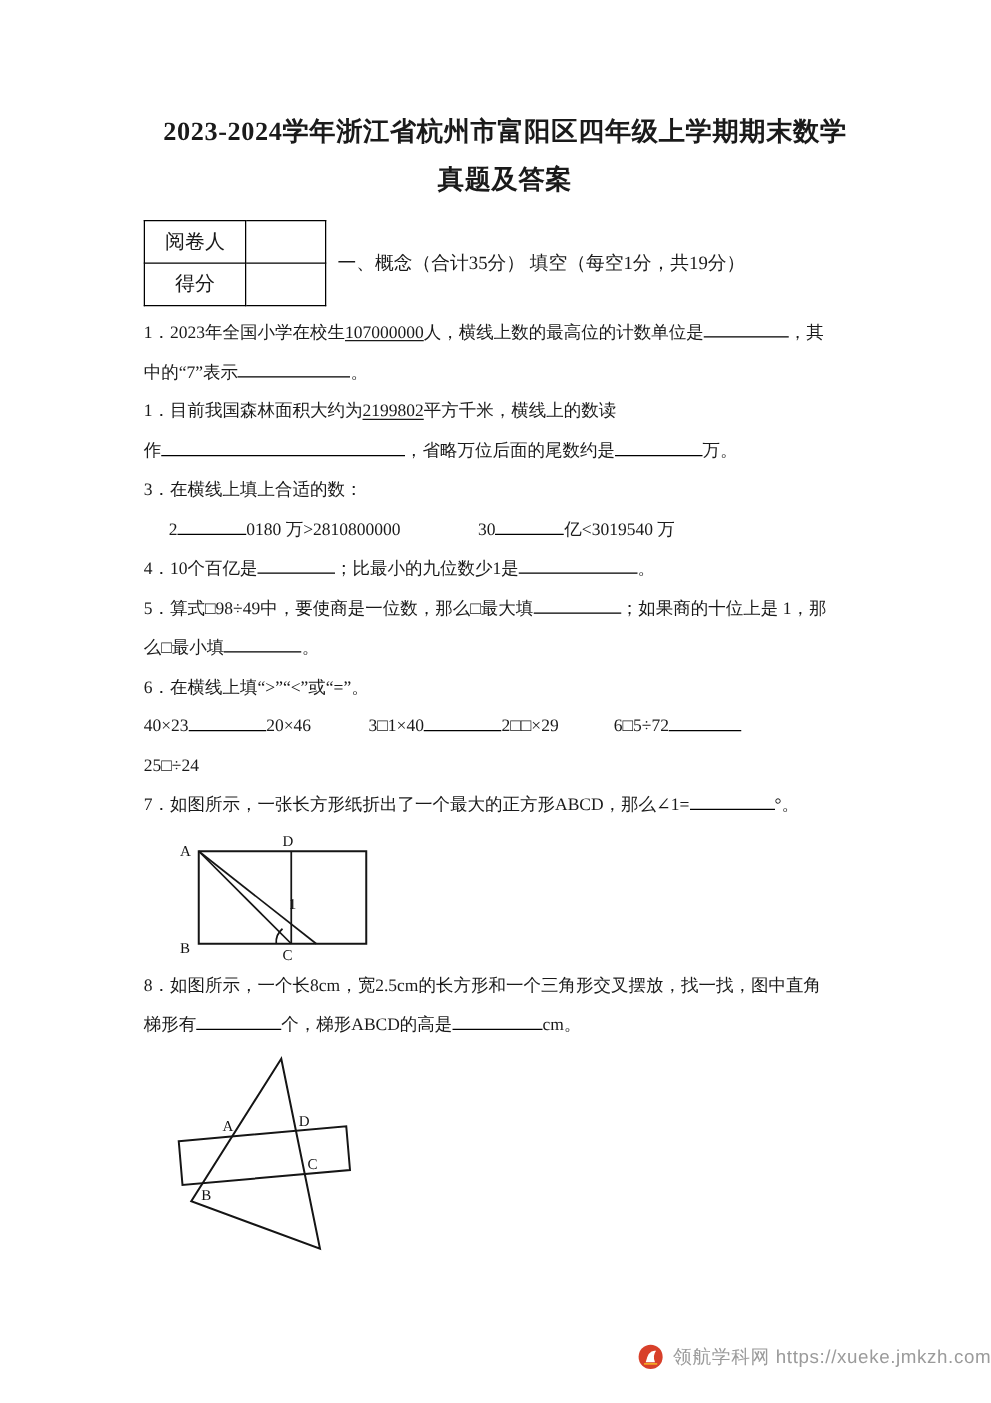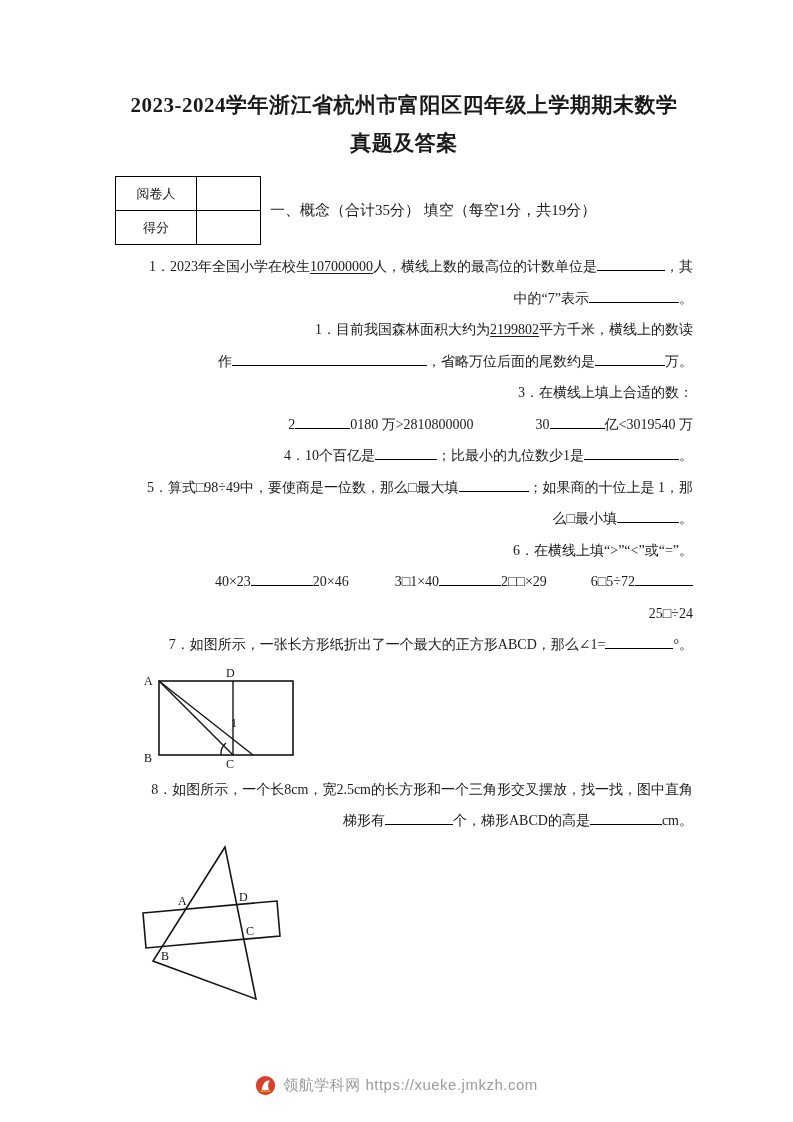--- a/index.html
+++ b/index.html
@@ -9,38 +9,38 @@
     font-family:"Liberation Serif","DejaVu Serif",serif; color:#1a1a1a;
   }
   .page { position:relative; width:793px; height:1122px; padding:86px 100px 12px 115px; }
 
   .title { text-align:center; font-size:21px; font-weight:bold; line-height:38px; margin:0 0 14px 0; letter-spacing:0.5px; }
   .title span { display:block; }
 
   .table-row { display:flex; align-items:center; margin-bottom:6px; }
   table.score-table { border-collapse:collapse; }
   table.score-table td { border:1.6px solid #000; height:34px; }
-  td.lbl { width:81px; text-align:center; font-size:13px; padding:0 4px; }
+  td.lbl { width:81px; text-align:center; font-size:16px; padding:0 4px; }
   td.val { width:64px; }
   .section-heading { font-weight:normal; font-size:15px; margin-left:9px; white-space:nowrap; }
 
-  .questions { font-size:14px; line-height:31.5px;text-align:right; }
+  .questions { font-size:14px; line-height:31.5px; }
   .q { margin:0; }
   .q.sub { padding-left:20px; }
   .blank { display:inline-block; border-bottom:1px solid #000; height:14px; }
   .gap { display:inline-block; height:1px; }
   .u { text-decoration:underline; text-underline-offset:2px; }
 
   .figure { margin:4px 0 4px 26px; }
   .figure svg { display:block; }
   .shape { fill:none; stroke:#151515; stroke-width:1.6; }
   .thin  { fill:none; stroke:#151515; stroke-width:1.4; }
   svg text { font:12px "Liberation Serif","DejaVu Serif",serif; fill:#111; }
 
-  .footer { position:absolute; left:0; bottom:26px; width:100%; display:flex; align-items:center; justify-content:center; gap:7px; }
+  .footer { position:absolute; left:0; bottom:26px; width:100%; display:flex; align-items:center; justify-content:flex-end; gap:7px; }
   .footer .site { font-size:15px; color:#9b9b9b; letter-spacing:0.5px; font-family:"Liberation Sans","DejaVu Sans",sans-serif; }
   .logo { width:21px; height:21px; }
 </style>
 </head>
 <body>
 
 <div class="page">
 
   <h1 class="title">
     <span>2023-2024学年浙江省杭州市富阳区四年级上学期期末数学</span>

